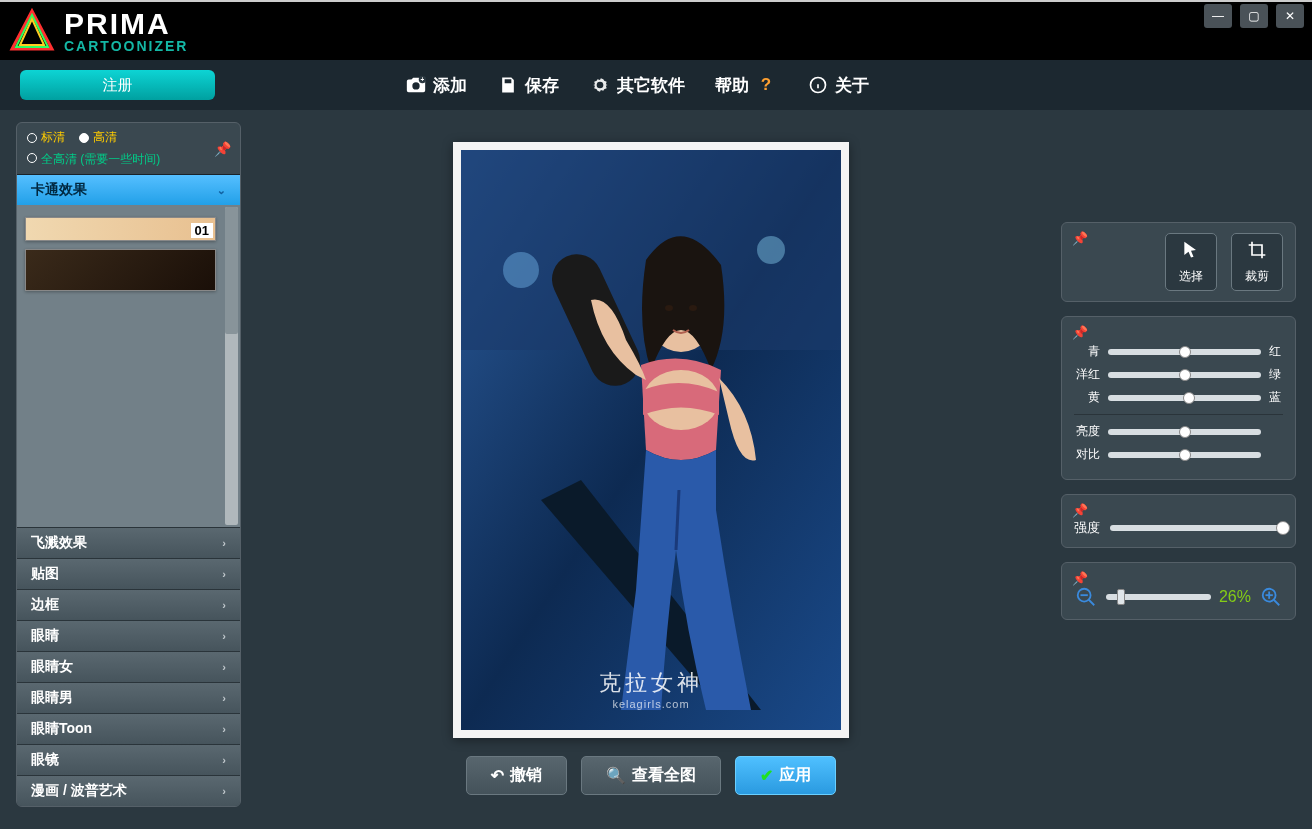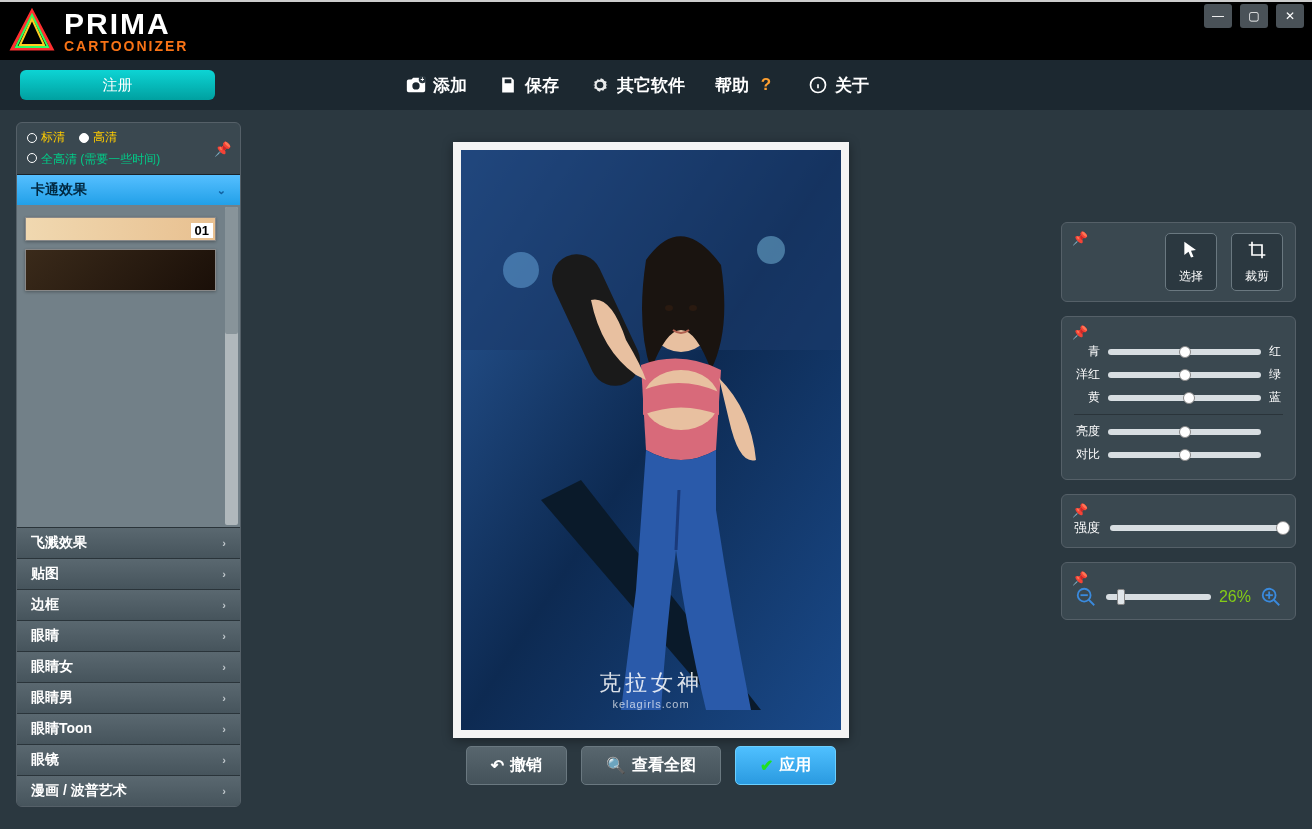--- a/index.html
+++ b/index.html
@@ -3,21 +3,21 @@
 <meta charset="utf-8">
 <style>
 * { margin: 0; padding: 0; box-sizing: border-box; font-family: "Microsoft YaHei", Arial, sans-serif; }
 body { background: #2b3840; width: 1312px; height: 829px; overflow: hidden; position: relative; }
 
 .titlebar { background: #000; height: 60px; display: flex; align-items: center; justify-content: space-between; padding: 0 8px; border-top: 2px solid #ccc; }
 .logo-area { display: flex; align-items: center; }
 .logo-triangle { width: 48px; height: 48px; position: relative; margin-right: 8px; }
 .logo-text { display: flex; flex-direction: column; line-height: 1; }
 .logo-prima { color: #fff; font-size: 30px; font-weight: 900; letter-spacing: 2px; }
-.logo-sub { color: #f97316; font-size: 14px; font-weight: 700; letter-spacing: 2px; }
+.logo-sub { color: #14b8a6; font-size: 14px; font-weight: 700; letter-spacing: 2px; }
 .window-controls { display: flex; gap: 8px; margin-top: -30px; }
 .win-btn { width: 28px; height: 24px; background: #4a5258; border-radius: 3px; display: flex; align-items: center; justify-content: center; color: #fff; cursor: pointer; font-size: 12px; }
 
 .toolbar { background: #1c2830; height: 50px; display: flex; align-items: center; padding-left: 20px; }
 .register-btn { background: linear-gradient(#0dd4d4, #00a0a0); color: #fff; width: 195px; height: 30px; border-radius: 6px; display: flex; align-items: center; justify-content: center; font-size: 15px; cursor: pointer; margin-right: 190px; }
 .toolbar-items { display: flex; gap: 30px; }
 .toolbar-item { display: flex; align-items: center; gap: 6px; color: #fff; font-size: 17px; cursor: pointer; font-weight: 600; }
 .toolbar-icon { width: 22px; height: 22px; display: flex; align-items: center; justify-content: center; }
 
 .main { display: flex; height: calc(100% - 120px); padding: 12px 16px; gap: 16px; }
@@ -40,21 +40,21 @@
 .effects-list { flex: 1; background: #728088; overflow-y: auto; padding: 4px 4px 4px 4px; position: relative; }
 .effect-item { background: #fff; margin: 8px 20px 8px 4px; position: relative; border: 1px solid #888; box-shadow: 0 1px 3px rgba(0,0,0,0.3); }
 .effect-thumb { width: 100%; height: 170px; background: linear-gradient(135deg, #a08870 0%, #705444 50%, #4a3428 100%); position: relative; overflow: hidden; }
 .effect-thumb.t1 { height: 22px; background: linear-gradient(90deg, #f0d8b0 0%, #e8c090 100%); }
 .effect-thumb.t3 { height: 40px; background: linear-gradient(135deg, #3a2a1a 0%, #1a0f08 100%); }
 .effect-label { position: absolute; bottom: 2px; right: 2px; background: #fff; color: #000; font-size: 13px; font-weight: 700; padding: 0px 4px; }
 .effects-scrollbar { position: absolute; right: 2px; top: 2px; width: 13px; height: calc(100% - 4px); background: #b0b8bc; border-radius: 2px; }
 .scroll-thumb { position: absolute; top: 0; left: 0; width: 100%; height: 40%; background: #88949a; border-radius: 2px; }
 .face-placeholder { position: absolute; inset: 0; display: flex; align-items: center; justify-content: center; }
 
-.canvas-area { flex: 1; display: flex; flex-direction: column; align-items: center; gap: 8px; }
+.canvas-area { flex: 1; display: flex; flex-direction: column; align-items: center; gap: 18px; }
 .canvas-frame { background: #f4f4f4; padding: 8px; box-shadow: 0 2px 10px rgba(0,0,0,0.4); margin-top: 20px; }
 .canvas-img { width: 380px; height: 580px; background: linear-gradient(160deg, #1a3a6a 0%, #0d2242 40%, #2a5a92 100%); position: relative; overflow: hidden; }
 .watermark { position: absolute; bottom: 20px; left: 50%; transform: translateX(-50%); color: rgba(255,255,255,0.85); text-align: center; font-size: 12px; }
 .wm-title { font-size: 22px; font-family: "KaiTi", serif; letter-spacing: 4px; }
 .wm-sub { font-size: 11px; letter-spacing: 1px; opacity: 0.8; }
 
 .bottom-actions { display: flex; gap: 14px; }
 .action-btn { background: linear-gradient(#58666e, #44525a); color: #fff; border: 1px solid #6a7880; border-radius: 5px; padding: 8px 24px; font-size: 16px; font-weight: 700; cursor: pointer; display: flex; align-items: center; gap: 6px; }
 .action-btn.apply { background: linear-gradient(#4fc0ff, #2a9ae0); border-color: #6acfff; }
 .action-icon { font-size: 16px; }

